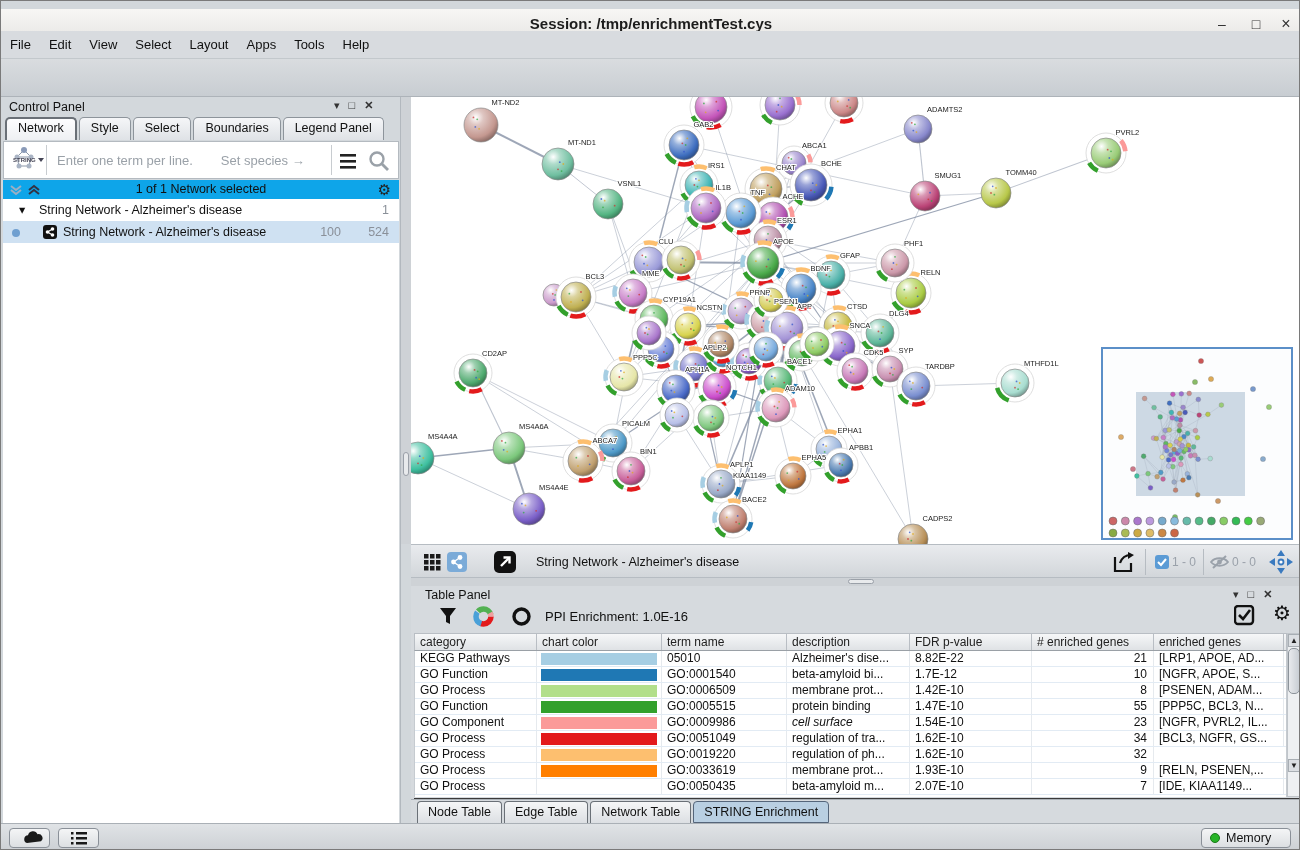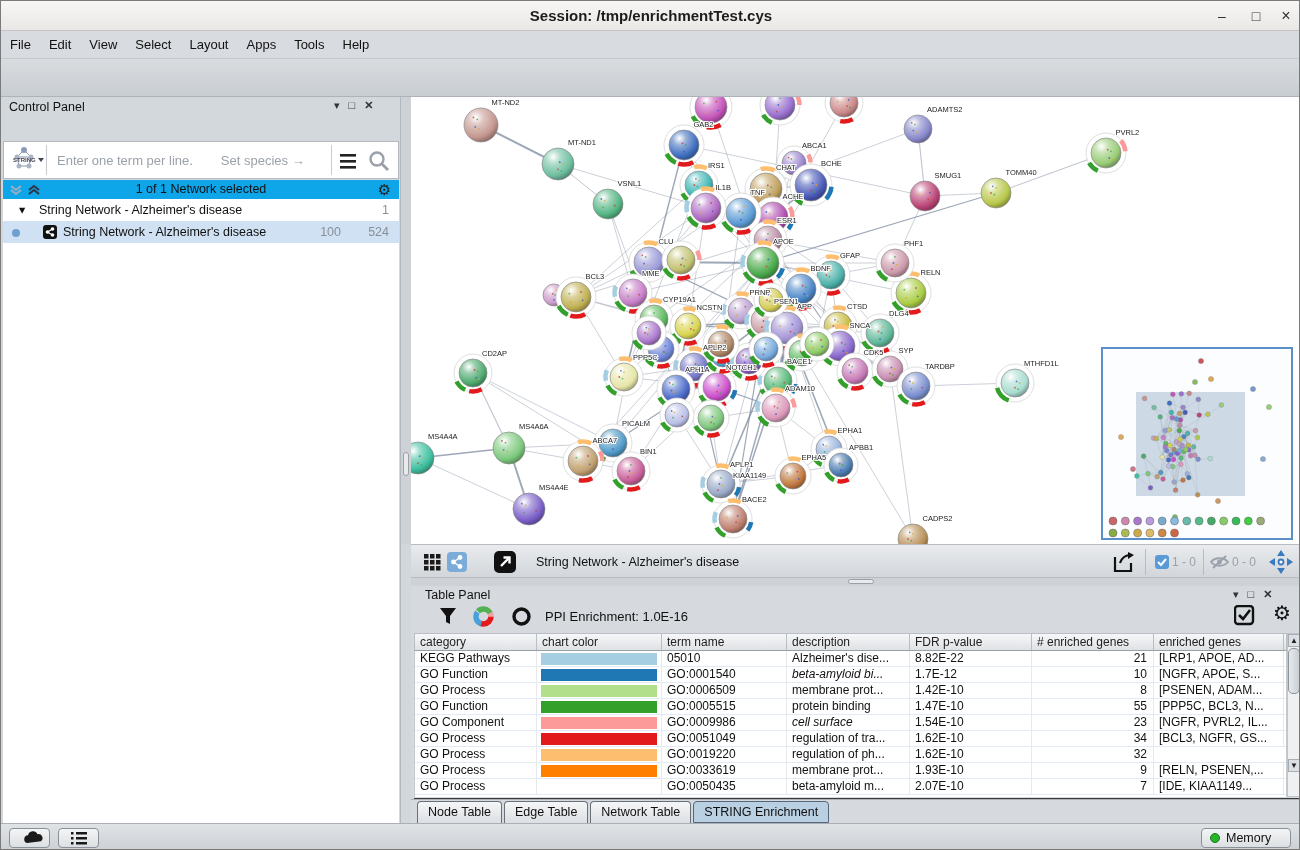--- a/index.html
+++ b/index.html
@@ -1,20 +1,20 @@
 <!DOCTYPE html>
 <html><head>
 <meta charset="utf-8">
 <style>
   html,body{margin:0;padding:0;background:#9aa0a6;}
   *{box-sizing:border-box;font-family:"Liberation Sans",sans-serif;}
   #window{position:relative;width:1300px;height:850px;background:#d2d7db;border:1px solid #7a7a7a;overflow:hidden;}
   .abs{position:absolute;}
   
-  #titlebar{left:0;top:0;width:1300px;height:30px;background:linear-gradient(#f7f6f4,#e9e8e6);border-bottom:1px solid #c6c5c3;}
+  #titlebar{left:0;top:8px;width:1300px;height:30px;background:linear-gradient(#f7f6f4,#e9e8e6);border-bottom:1px solid #c6c5c3;}
   #title-text{width:100%;text-align:center;line-height:30px;font-weight:bold;font-size:15px;color:#1c1c1c;}
   .winbtn{top:0;width:30px;height:30px;text-align:center;line-height:30px;font-size:14px;color:#333;cursor:default;}
   
   #menubar{left:0;top:30px;width:1300px;height:28px;background:#d8dbdf;border-bottom:1px solid #c3c8cc;}
   .menu-item{display:inline-block;padding:0 9px;line-height:27px;font-size:13px;color:#111;}
   
   #toolbar{left:0;top:58px;width:1300px;height:38px;background:linear-gradient(#d9dcdf,#c8cdd2);border-bottom:1px solid #adb3b9;}
   .tsep{top:62px;width:1px;height:30px;border-left:1px dotted #9aa0a6;}
   #search-input{left:360px;top:66px;width:233px;height:23px;border:1px solid #8a9097;font-size:12.5px;padding:0 6px;background:#fff;color:#222;}
   #help-btn{left:610px;top:66px;width:23px;height:23px;border-radius:50%;background:radial-gradient(circle at 35% 30%,#8fc0e8,#4a85ba 70%);color:#fff;font-weight:bold;text-align:center;line-height:23px;font-size:15px;border:1px solid #3a6f9e;}
@@ -159,20 +159,27 @@
     <div id="help-btn" class="abs">?</div>
   </div>
 
   <div id="control-panel" class="abs">
     <div id="cp-header" class="abs">Control Panel</div>
     <div class="panel-btns abs" style="width:60px;">
       <span>▾</span>
       <span>□</span>
       <span style="font-weight:bold;">✕</span>
     </div>
+    <div id="cp-tabs" class="abs">
+        <div class="cp-tab active">Network</div>
+        <div class="cp-tab">Style</div>
+        <div class="cp-tab">Select</div>
+        <div class="cp-tab">Boundaries</div>
+        <div class="cp-tab">Legend Panel</div>
+      </div>
     <div id="string-query" class="abs">
       <span style="margin-left:6px;">
         <svg width="34" height="30">
             <g stroke="#8a96a8" stroke-width="1">
               <line x1="14" y1="5" x2="7" y2="12"></line>
               <line x1="14" y1="5" x2="21" y2="12"></line>
               <line x1="7" y1="12" x2="9" y2="21"></line>
               <line x1="21" y1="12" x2="19" y2="21"></line>
               <line x1="9" y1="21" x2="19" y2="21"></line>
               <line x1="7" y1="12" x2="21" y2="12"></line>
@@ -2026,21 +2033,21 @@
             <div class="t-cell" style="width: 122px;">8.82E-22</div>
             <div class="t-cell right" style="width: 122px;">21</div>
             <div class="t-cell" style="width: 130px;">[LRP1, APOE, AD...</div>
           </div>
           <div class="t-row">
             <div class="t-cell" style="width: 122px;">GO Function</div>
             <div class="t-cell" style="width: 125px; padding: 0px;">
               <div class="swatch" style="background: rgb(31, 120, 180);"></div>
             </div>
             <div class="t-cell" style="width: 125px;">GO:0001540</div>
-            <div class="t-cell" style="width: 123px; font-style: italic;">beta-amyloid bi...</div>
+            <div class="t-cell" style="width: 123px;">beta-amyloid bi...</div>
             <div class="t-cell" style="width: 122px;">1.7E-12</div>
             <div class="t-cell right" style="width: 122px;">10</div>
             <div class="t-cell" style="width: 130px;">[NGFR, APOE, S...</div>
           </div>
           <div class="t-row">
             <div class="t-cell" style="width: 122px;">GO Process</div>
             <div class="t-cell" style="width: 125px; padding: 0px;">
               <div class="swatch" style="background: rgb(178, 223, 138);"></div>
             </div>
             <div class="t-cell" style="width: 125px;">GO:0006509</div>

